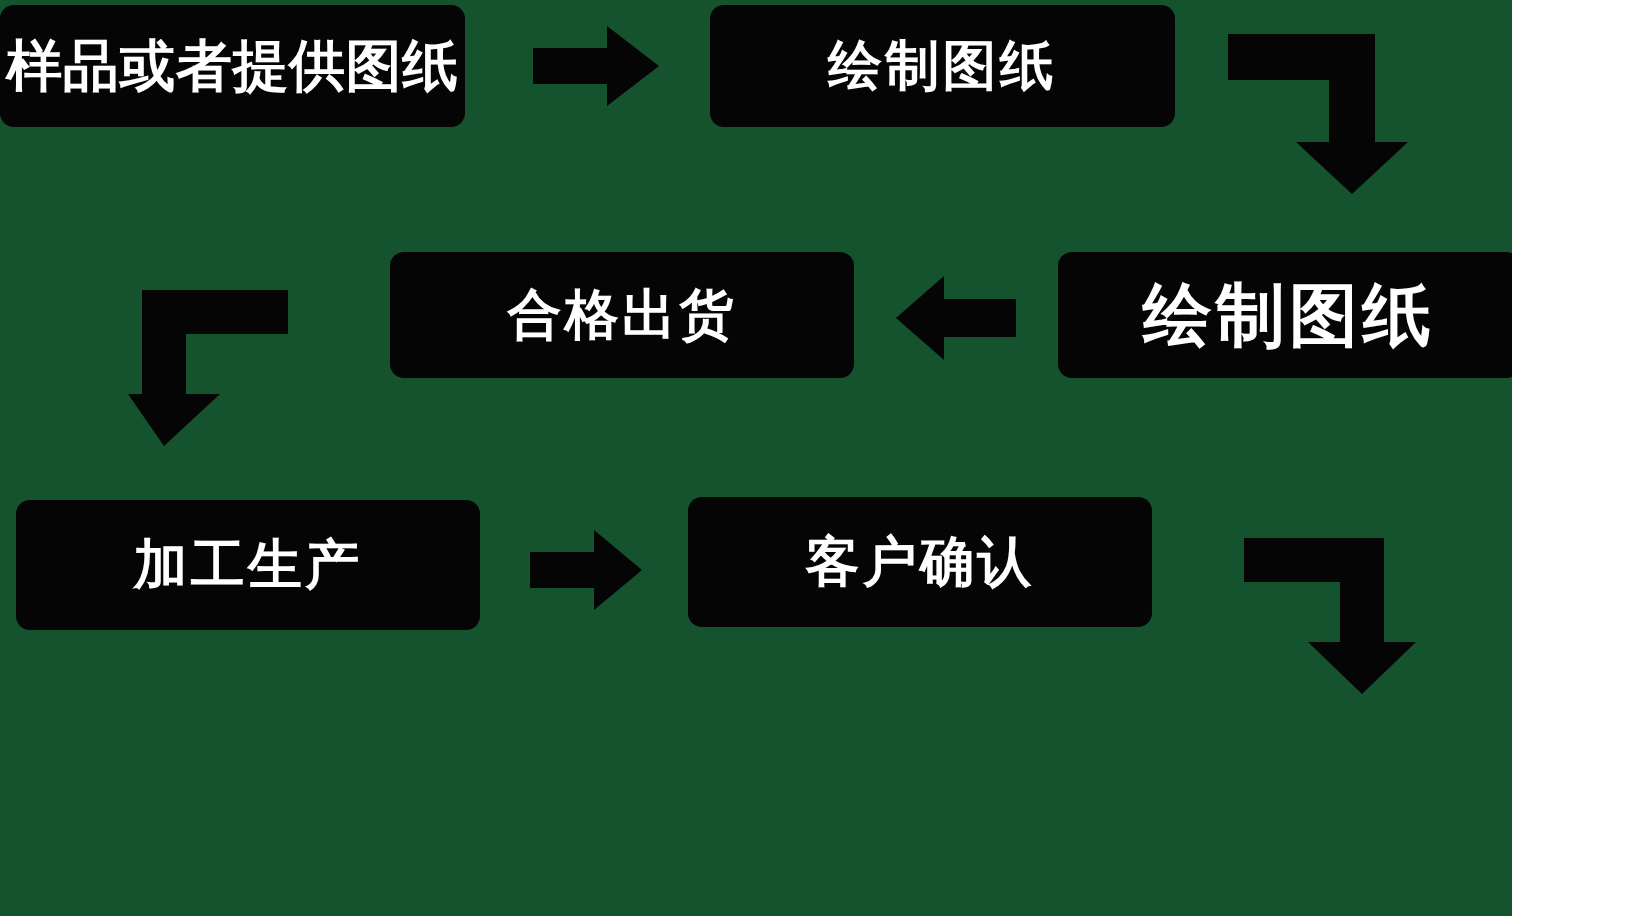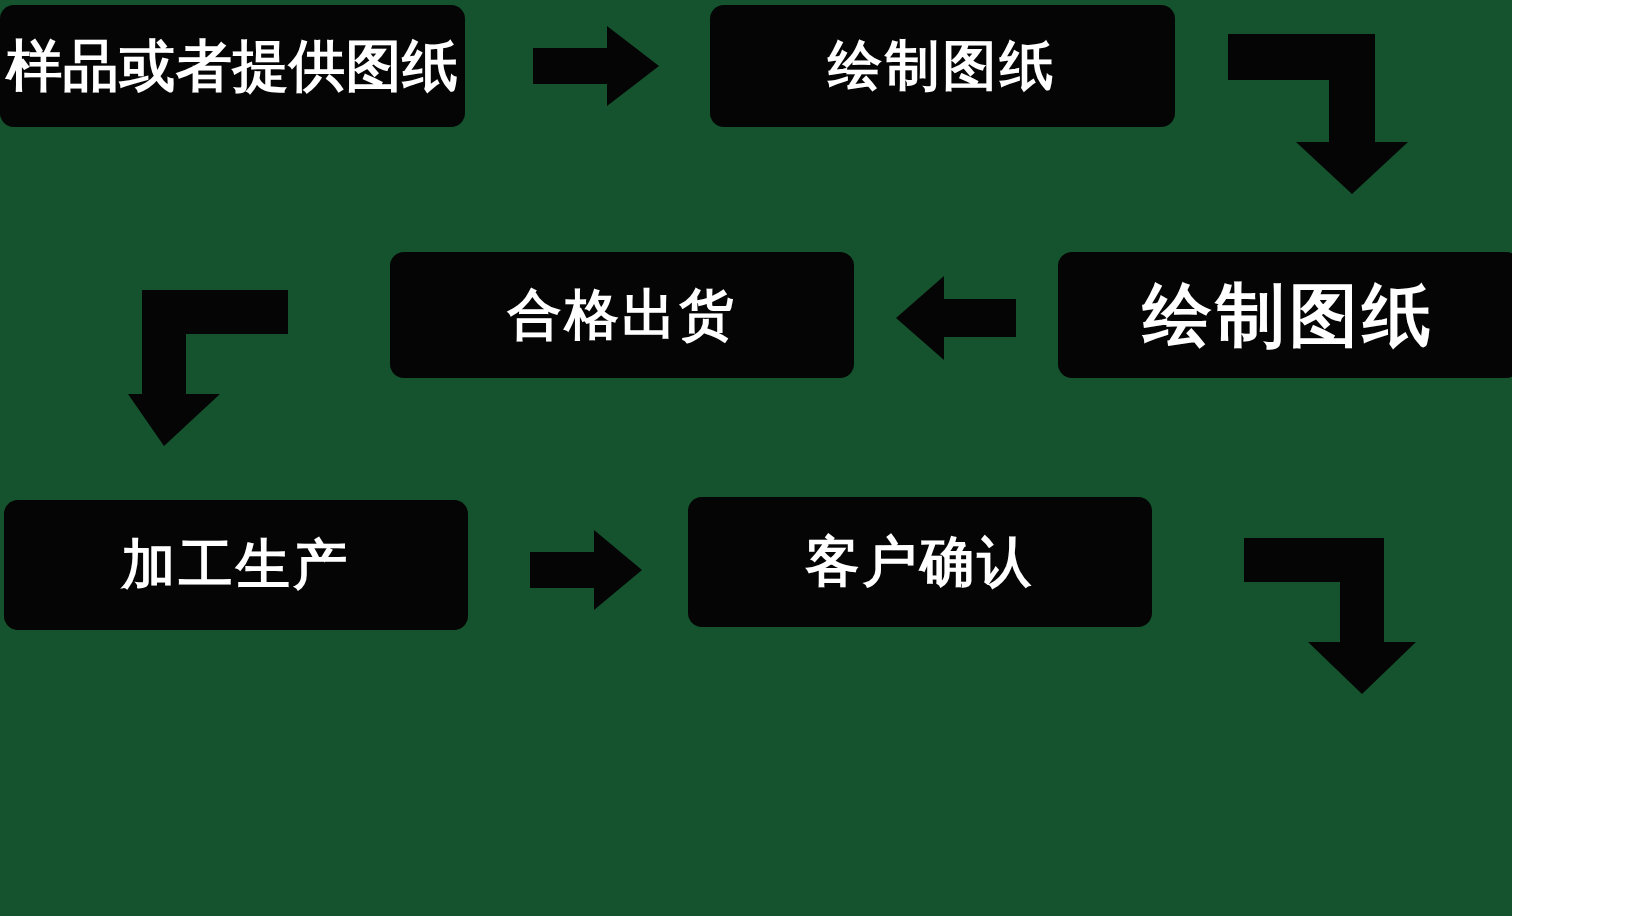--- a/index.html
+++ b/index.html
@@ -38,21 +38,21 @@
   }
   
   #node-sample      { left: 0px;    top: 5px;   width: 465px; height: 122px; }
   #node-sample .node-label  { font-size: 56px; letter-spacing: 0.01em; }
   #node-payment     { left: 710px;  top: 5px;   width: 465px; height: 122px; }
   #node-payment .node-label { font-size: 54px; }
   #node-drawing     { left: 1058px; top: 252px; width: 462px; height: 126px; }
   #node-drawing .node-label { font-size: 69px; text-align: center; }
   #node-confirm     { left: 390px;  top: 252px; width: 464px; height: 126px; }
   #node-confirm .node-label { font-size: 54px; }
-  #node-production  { left: 4px;    top: 500px; width: 464px; height: 130px; }
+  #node-production  { left: 16px;    top: 500px; width: 464px; height: 130px; }
   #node-production .node-label { font-size: 54px; }
   #node-inspection  { left: 688px;  top: 497px; width: 464px; height: 130px; }
   #node-inspection .node-label { font-size: 54px; }
   #node-shipping    { left: 1105px; top: 750px; width: 464px; height: 130px; }
   #node-shipping .node-label { font-size: 54px; }
 
   .connector {
     position: absolute;
     overflow: visible;
   }

